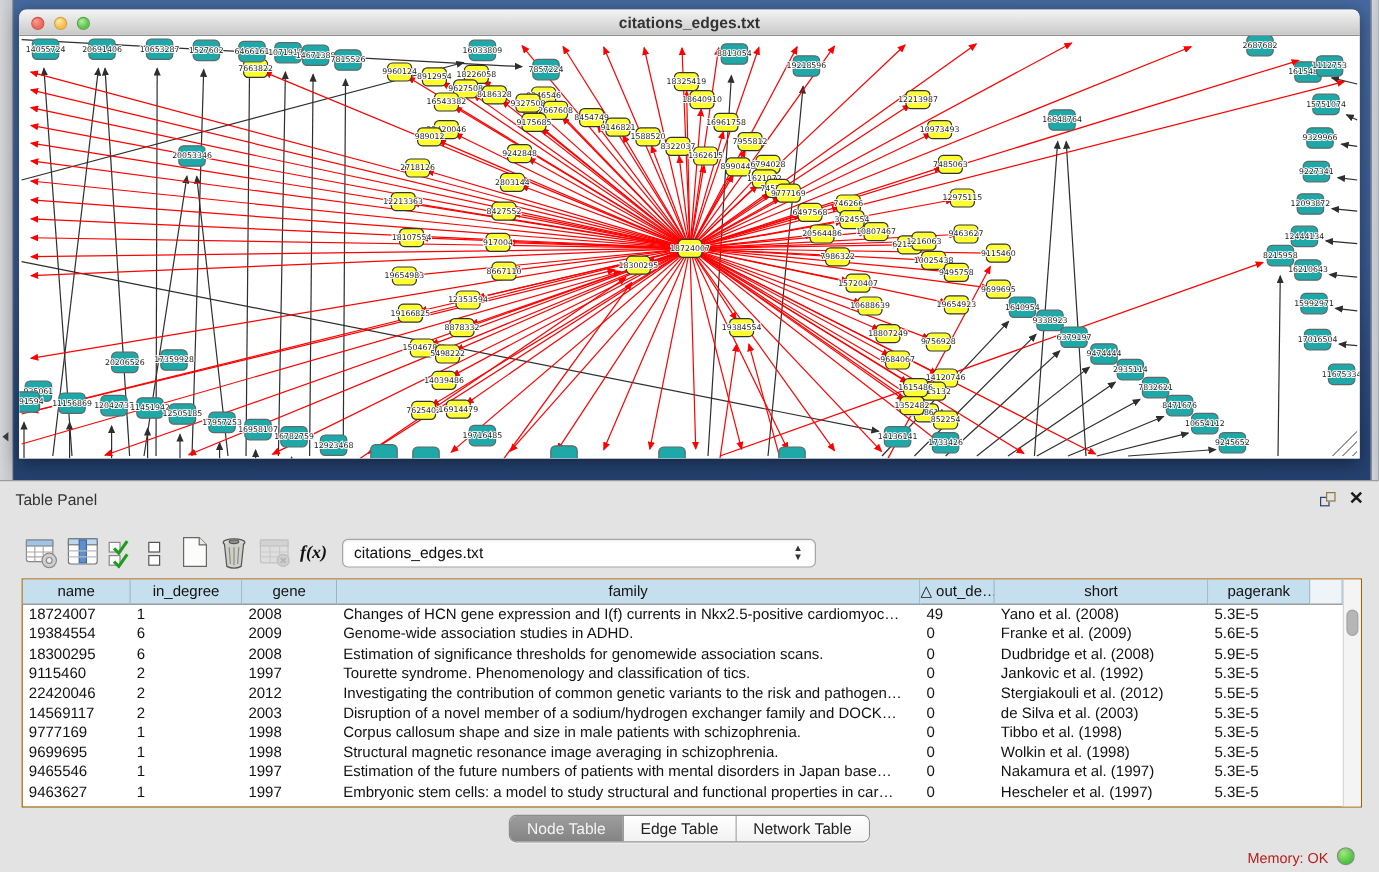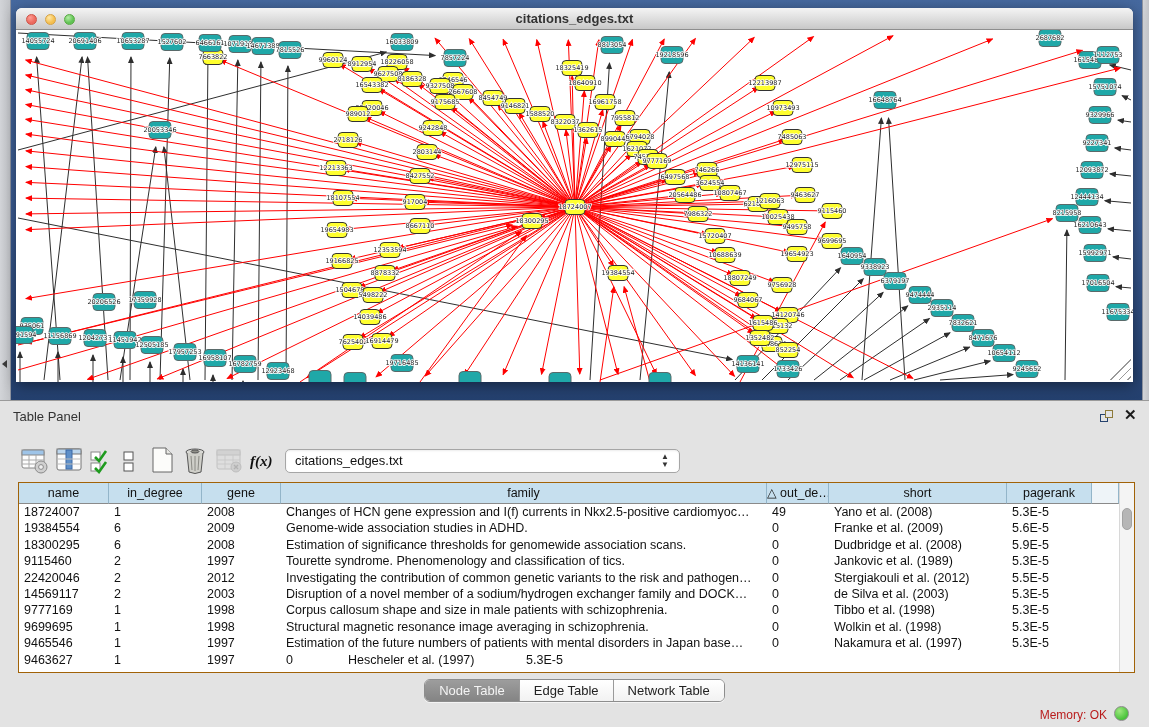--- a/index.html
+++ b/index.html
@@ -664,21 +664,21 @@
             <div class="td" style="width: 62px;">0</div>
             <div class="td" style="width: 178px;">Dudbridge et al. (2008)</div>
             <div class="td" style="width: 85px;">5.9E-5</div>
           </div>
           <div class="tr">
             <div class="td" style="width: 90px;">9115460</div>
             <div class="td" style="width: 93px;">2</div>
             <div class="td" style="width: 79px;">1997</div>
             <div class="td" style="width: 486px;">Tourette syndrome. Phenomenology and classification of tics.</div>
             <div class="td" style="width: 62px;">0</div>
-            <div class="td" style="width: 178px;">Jankovic et al. (1989)</div>
+            <div class="td" style="width: 178px;">Jankovic et al. (1992)</div>
             <div class="td" style="width: 85px;">5.3E-5</div>
           </div>
           <div class="tr">
             <div class="td" style="width: 90px;">22420046</div>
             <div class="td" style="width: 93px;">2</div>
             <div class="td" style="width: 79px;">2012</div>
             <div class="td" style="width: 486px;">Investigating the contribution of common genetic variants to the risk and pathogen…</div>
             <div class="td" style="width: 62px;">0</div>
             <div class="td" style="width: 178px;">Stergiakouli et al. (2012)</div>
             <div class="td" style="width: 85px;">5.5E-5</div>
@@ -716,20 +716,21 @@
             <div class="td" style="width: 79px;">1997</div>
             <div class="td" style="width: 486px;">Estimation of the future numbers of patients with mental disorders in Japan base…</div>
             <div class="td" style="width: 62px;">0</div>
             <div class="td" style="width: 178px;">Nakamura et al. (1997)</div>
             <div class="td" style="width: 85px;">5.3E-5</div>
           </div>
           <div class="tr">
             <div class="td" style="width: 90px;">9463627</div>
             <div class="td" style="width: 93px;">1</div>
             <div class="td" style="width: 79px;">1997</div>
+            <div class="td" style="width: 486px;">Embryonic stem cells: a model to study structural and functional properties in car…</div>
             <div class="td" style="width: 62px;">0</div>
             <div class="td" style="width: 178px;">Hescheler et al. (1997)</div>
             <div class="td" style="width: 85px;">5.3E-5</div>
           </div>
         </div>
       <div class="vscroll">
         <div class="vthumb"></div>
       </div>
     </div>
 

